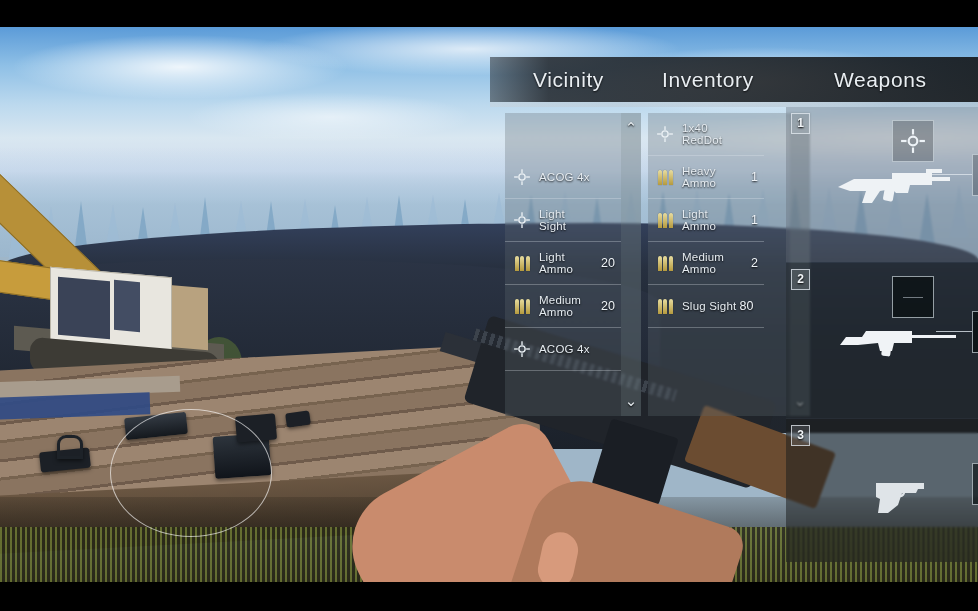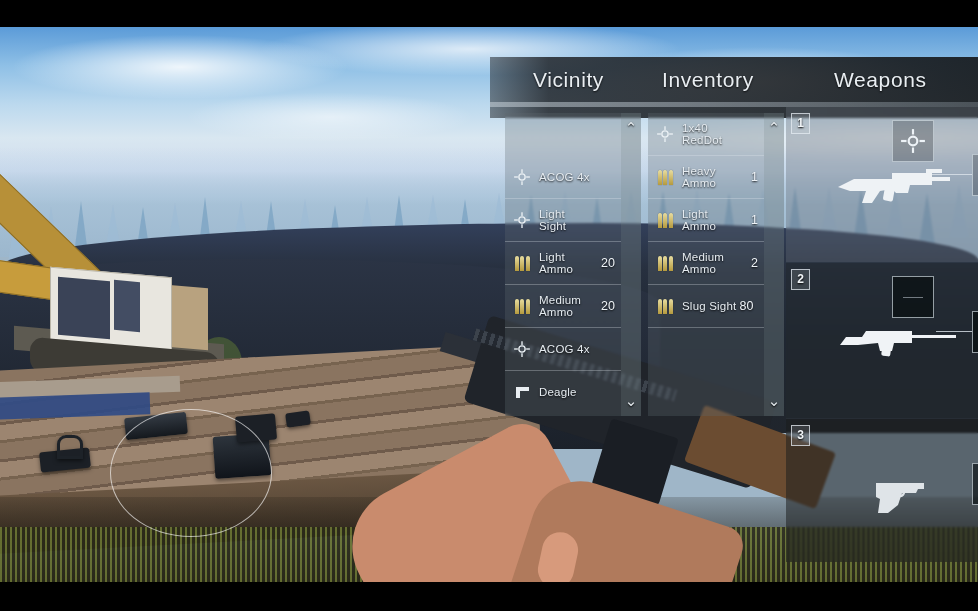--- a/index.html
+++ b/index.html
@@ -79,34 +79,34 @@
   .thumb{position:absolute;left:540px;top:505px;width:36px;height:56px;background:#d79a7c;
     border-radius:18px;transform:rotate(12deg);}
 
   
   .letterbox{position:absolute;left:0;width:978px;background:#000;z-index:40;}
   .lb-top{top:0;height:27px;}
   .lb-bot{top:582px;height:29px;}
 
   
   .hud{position:absolute;left:0;top:0;width:978px;height:611px;z-index:30;}
-  .tabbar{position:absolute;left:490px;top:57px;width:488px;height:61px;
+  .tabbar{position:absolute;left:490px;top:57px;width:488px;height:45px;
     background:linear-gradient(90deg,rgba(40,45,50,.55) 0%,rgba(34,38,43,.86) 12%,rgba(30,34,38,.9) 55%,rgba(22,25,28,.92) 100%);}
   .tabbar .tab{position:absolute;top:0;height:45px;line-height:45px;color:#e9eef2;font-size:21px;
     letter-spacing:.6px;text-shadow:0 1px 2px rgba(0,0,0,.8);cursor:pointer;}
   .tab-vicinity{left:43px;}
   .tab-inventory{left:172px;}
   .tab-weapons{left:344px;}
   .tab-underline{position:absolute;left:490px;top:102px;width:488px;height:5px;
     background:linear-gradient(90deg,rgba(200,210,218,.55),rgba(150,162,172,.35));}
 
   
   .col{position:absolute;top:113px;background:rgba(96,106,114,.30);backdrop-filter:blur(1px);}
   .col-vicinity{left:505px;width:136px;height:303px;}
-  .col-inventory{left:648px;width:136px;height:303px;}
+  .col-inventory{left:648px;width:136px;height:303px;padding-left:26px;}
   .col-weapons{left:786px;top:107px;width:192px;height:455px;background:rgba(60,68,76,.26);}
 
   .scrollcol{position:absolute;top:0;right:0;width:20px;height:100%;background:rgba(120,130,138,.22);cursor:pointer;}
   .chev{position:absolute;left:0;width:20px;height:20px;color:#e4eaee;font-size:15px;text-align:center;
     line-height:20px;text-shadow:0 1px 2px #000;}
   .chev-up{top:5px;}
   .chev-dn{bottom:5px;}
 
   .row{position:absolute;left:0;width:116px;height:43px;display:flex;align-items:center;
     border-bottom:1px solid rgba(225,232,238,.30);box-sizing:border-box;cursor:pointer;}
@@ -299,27 +299,20 @@
             <line x1="12" y1="1.5" x2="12" y2="6.5" stroke="#eaf0f4" stroke-width="1.8"></line>
             <line x1="12" y1="17.5" x2="12" y2="22.5" stroke="#eaf0f4" stroke-width="1.8"></line>
             <line x1="1.5" y1="12" x2="6.5" y2="12" stroke="#eaf0f4" stroke-width="1.8"></line>
             <line x1="17.5" y1="12" x2="22.5" y2="12" stroke="#eaf0f4" stroke-width="1.8"></line>
           </svg>
         </span>
         <span class="nm">ACOG 4x</span>
         <span class="ct"></span>
       </div>
 
-      <div class="row" style="top:258px;border-bottom:none;">
-        <span class="ic">
-          <span class="pistol-ic"></span>
-        </span>
-        <span class="nm">Deagle</span>
-        <span class="ct"></span>
-      </div>
 
       <div class="scrollcol">
         <span class="chev chev-up">⌃</span>
         <span class="chev chev-dn">⌄</span>
       </div>
     </div>
 
     <div class="col col-inventory">
 
       <div class="row" style="top:0px;">

